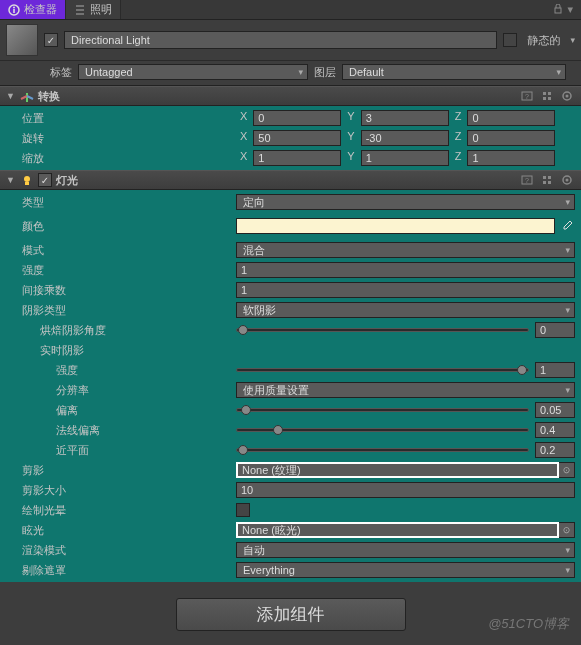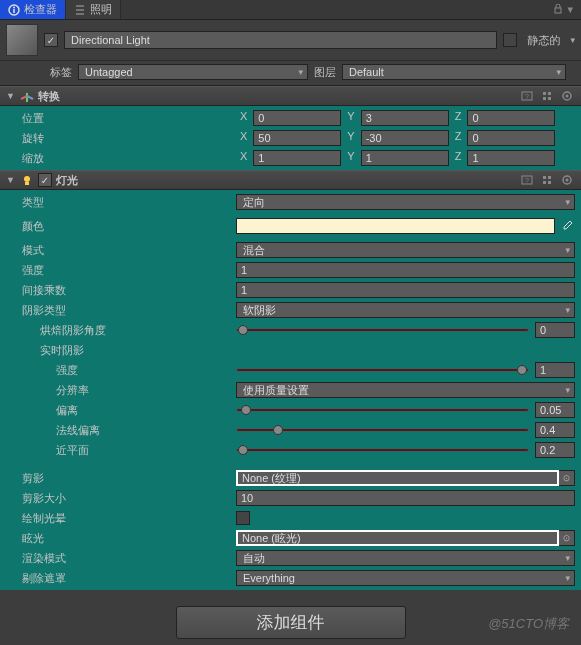--- a/index.html
+++ b/index.html
@@ -1,20 +1,20 @@
 <!DOCTYPE html>
 <html><head>
 <meta charset="utf-8">
 <style>
   * { box-sizing: border-box; margin: 0; padding: 0; font-family: Arial, "Microsoft YaHei", sans-serif; }
   body { background: #383838; color: #c4c4c4; font-size: 11px; width: 581px; height: 645px; overflow: hidden; position: relative; }
   
   .tabs { display: flex; background: #383838; height: 20px; border-bottom: 1px solid #222; }
   .tab { display: flex; align-items: center; padding: 2px 8px; gap: 4px; background: #3d3d3d; border-right: 1px solid #2a2a2a; }
-  .tab.active { background: #1d4ed8; }
+  .tab.active { background: #6d28d9; }
   .tab-icon { width: 12px; height: 12px; display: inline-flex; align-items: center; justify-content: center; }
   .lock-area { margin-left: auto; display: flex; align-items: center; padding: 0 8px; gap: 4px; color: #888; }
   
   .header-row { display: flex; align-items: center; background: #3d3d3d; padding: 4px 6px; gap: 6px; border-bottom: 1px solid #2a2a2a; }
   .cube-icon { width: 32px; height: 32px; background: linear-gradient(135deg, #888, #555); border: 1px solid #333; flex-shrink: 0; }
   .checkbox { width: 14px; height: 14px; background: #5a5a5a; border: 1px solid #222; display: inline-flex; align-items: center; justify-content: center; color: #ddd; font-size: 10px; }
   .name-input { flex: 1; background: #5a5a5a; border: 1px solid #222; color: #ddd; padding: 2px 6px; height: 18px; font-size: 11px; }
   .static-label { padding: 0 4px; }
   
   .tag-layer-row { display: flex; align-items: center; background: #3d3d3d; padding: 3px 6px 5px 50px; gap: 6px; border-bottom: 1px solid #222; }
@@ -313,21 +313,21 @@
   <div class="prop-row sub2">
       <span class="prop-label">近平面</span>
     <div class="slider-wrap">
         <div class="slider-track">
           <div class="slider-thumb" style="left:2%"></div>
         </div>
     <input class="slider-val" value="0.2" style="">
       </div>
     </div>
 
-  <div class="prop-row" style="margin-top:8px">
+  <div class="prop-row" style="">
       <span class="prop-label">剪影</span>
     <div class="obj-field">
         <div class="obj-input">
           <span>None (纹理)</span>
         </div>
     <div class="obj-picker">⊙</div>
       </div>
     </div>
 
   <div class="prop-row">

